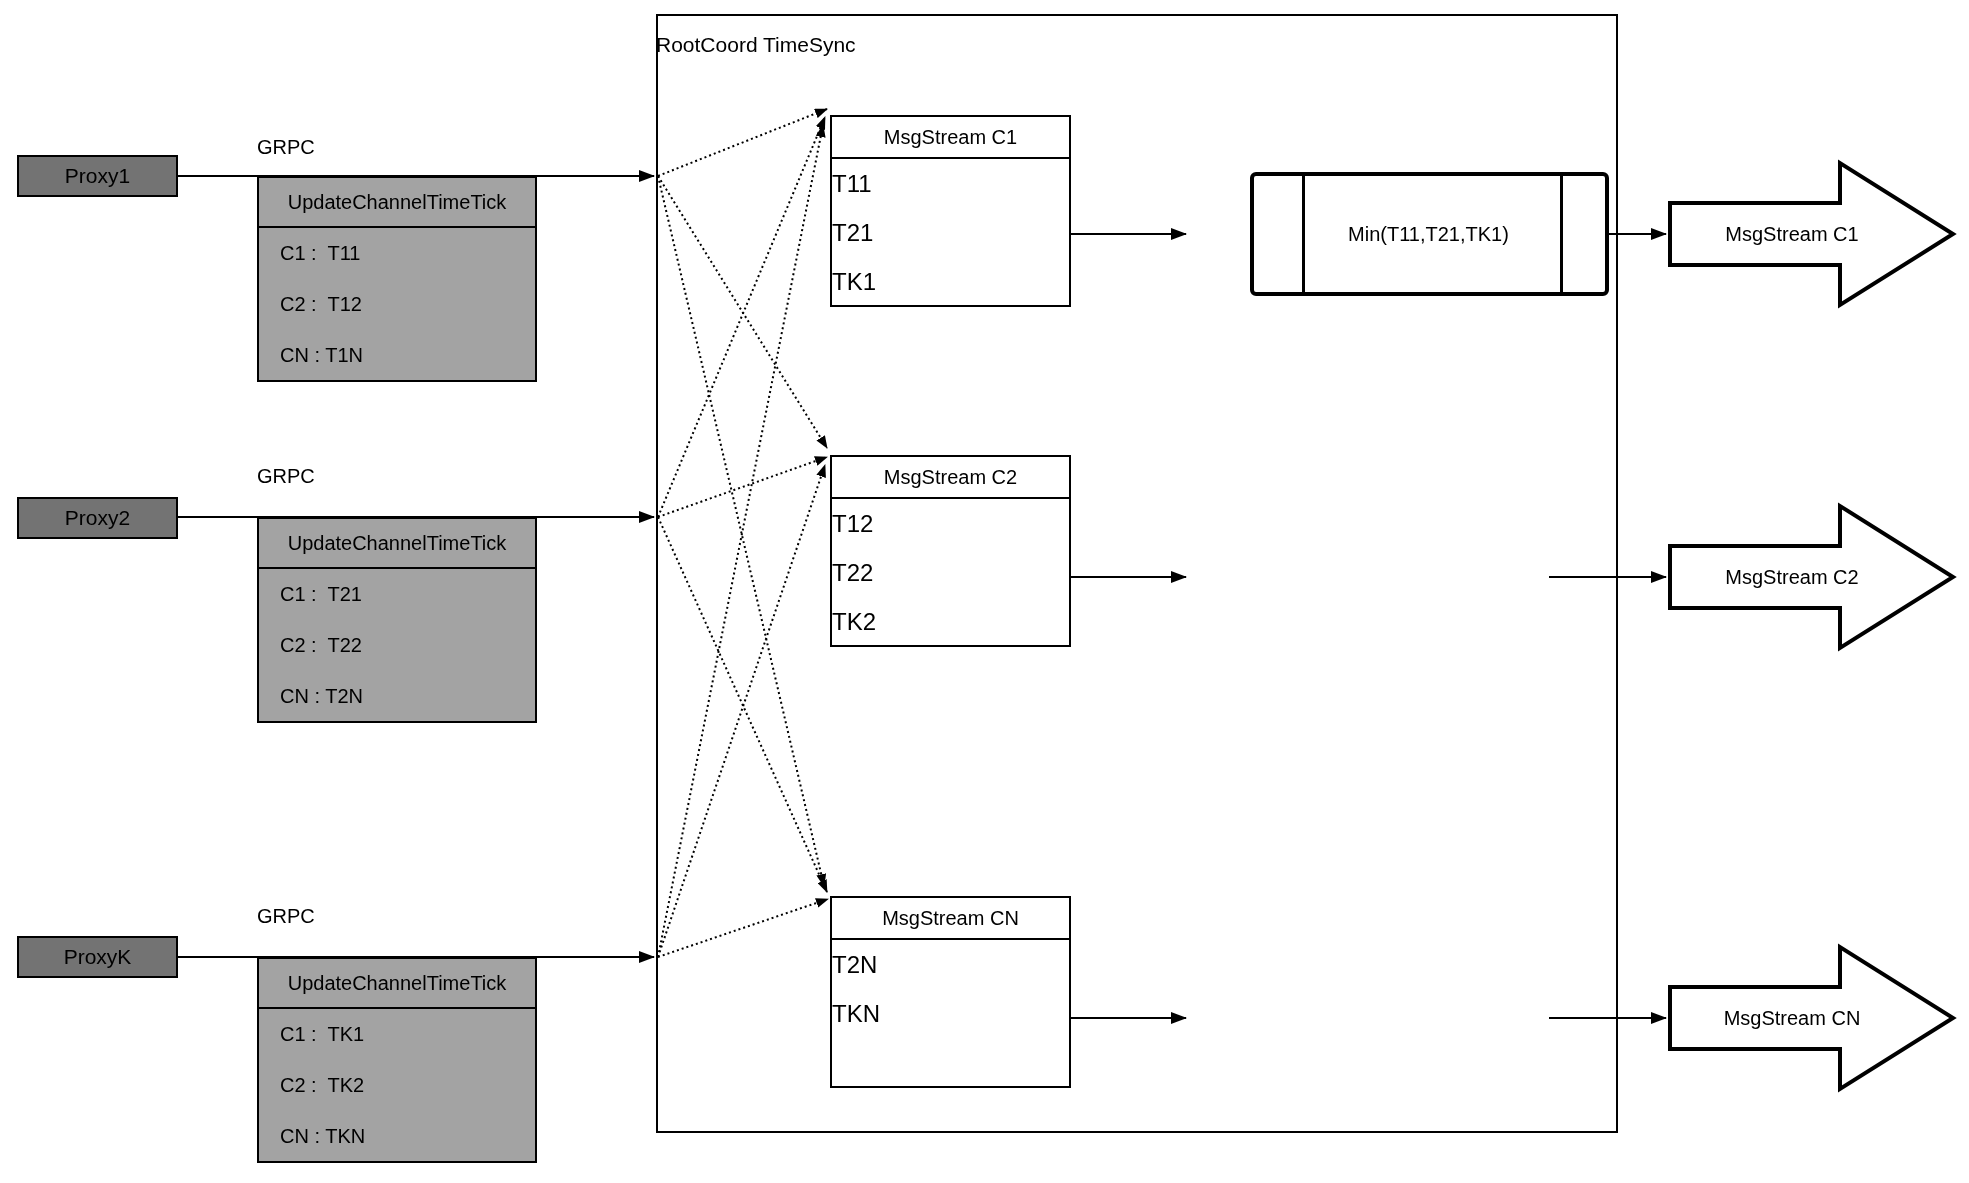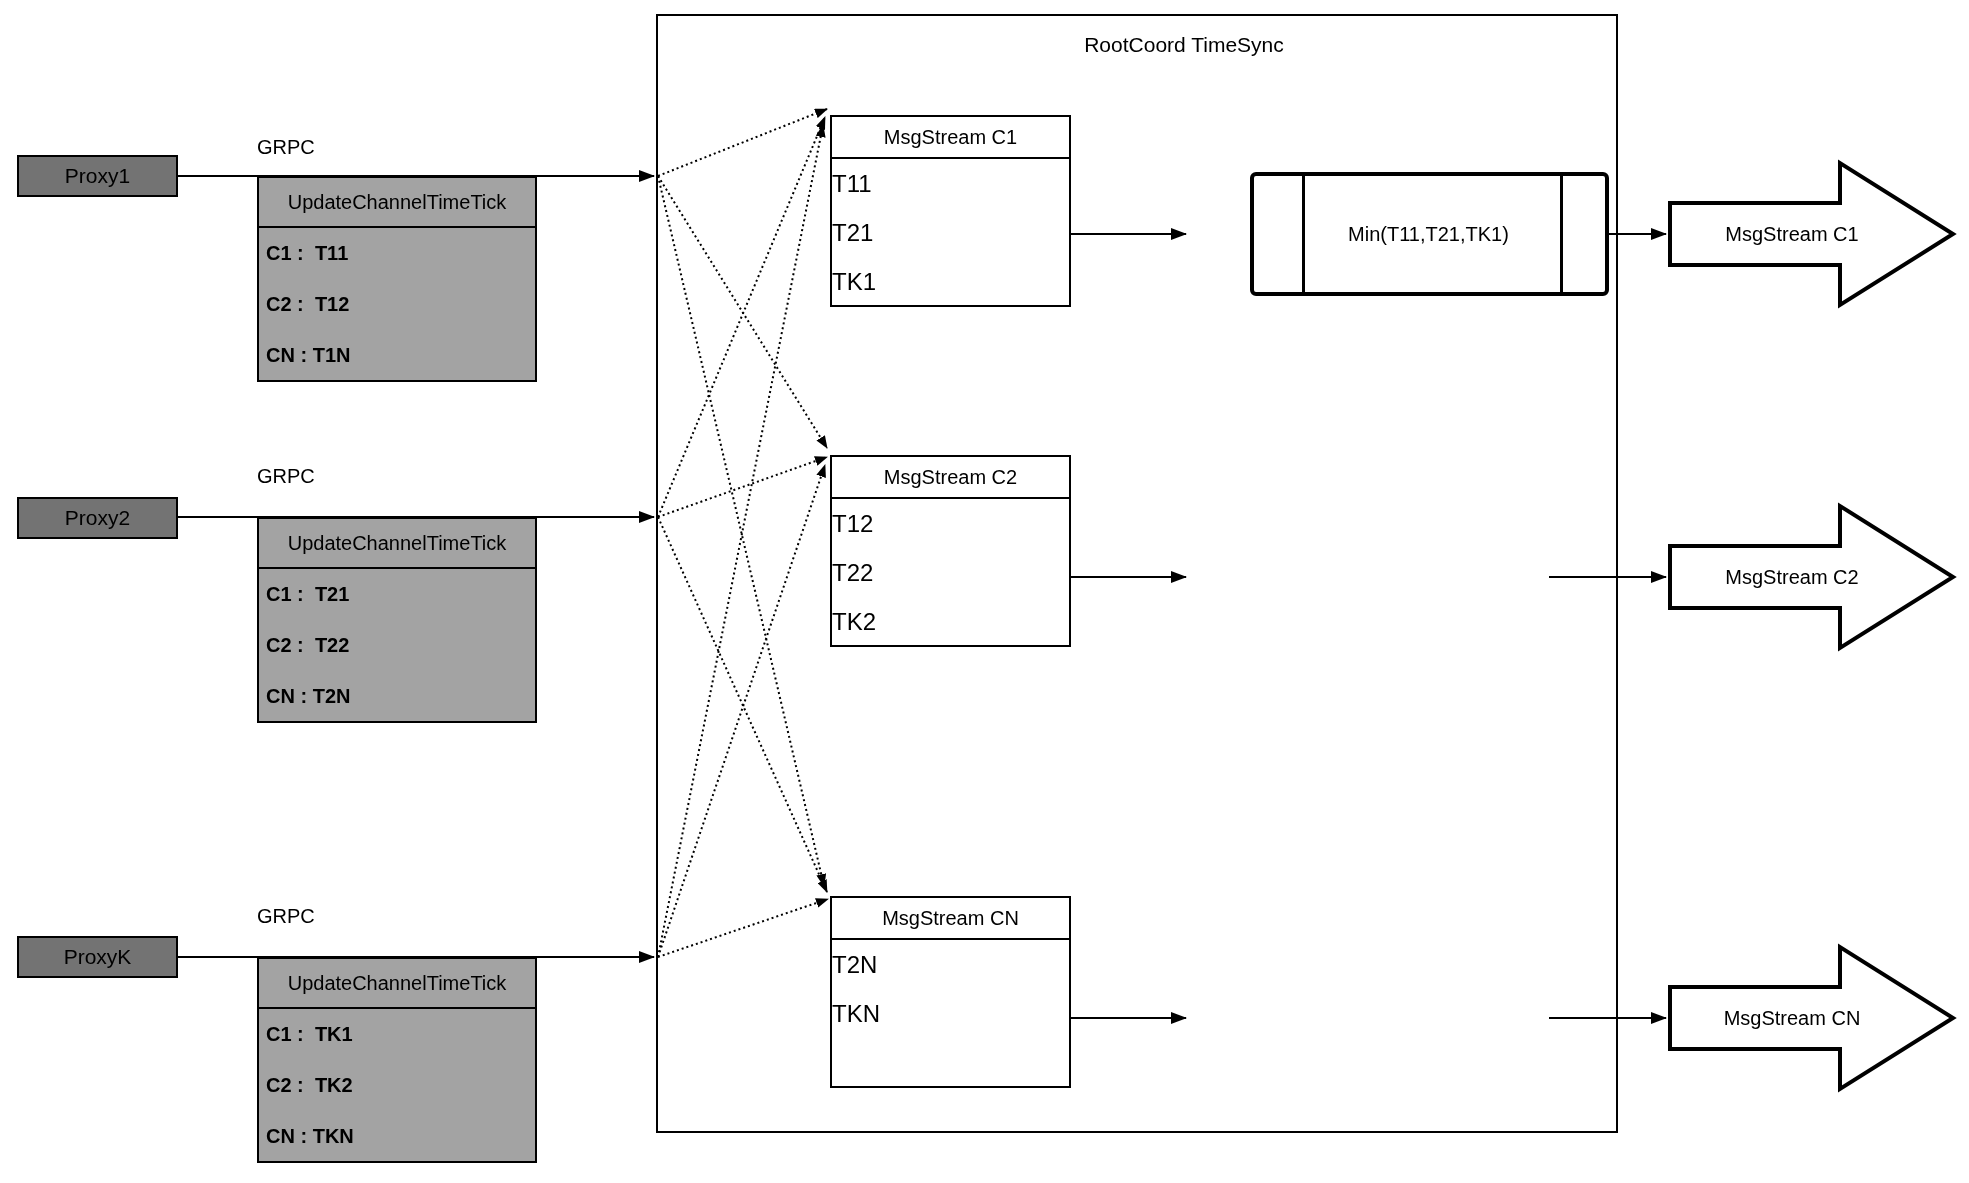--- a/index.html
+++ b/index.html
@@ -6,43 +6,43 @@
   .canvas {
     position:relative; width:1969px; height:1183px; overflow:hidden;
     background:#ffffff; font-family:"Liberation Sans", sans-serif; color:#000000;
   }
   .layer { position:absolute; left:0; top:0; }
   .rootcoord {
     position:absolute; left:656px; top:14px; width:962px; height:1119px;
     border:2px solid #000; box-sizing:border-box; background:#ffffff;
   }
   .rootcoord-title {
-    position:absolute; left:656px; top:33px; width:1056px; text-align:center;
+    position:absolute; left:656px; top:33px; width:1056px; text-align:left;
     font-size:21px;
   }
   .proxy-box {
     position:absolute; left:17px; width:161px; height:42px;
     border:2px solid #000; box-sizing:border-box; background:#737373;
     display:flex; align-items:center; justify-content:center; font-size:21px;
   }
   .grpc-label {
     position:absolute; left:257px; width:240px; height:24px; text-align:left;
     font-size:20px;
   }
   .utable {
     position:absolute; left:257px; width:280px; height:206px;
     border:2px solid #000; box-sizing:border-box; background:#a3a3a3;
   }
   .utable .thead {
     height:50px; border-bottom:2px solid #000; box-sizing:border-box;
     display:flex; align-items:center; justify-content:center; font-size:20px;
   }
   .utable .trow {
-    height:51px; display:flex; align-items:center; padding-left:7px;
-    font-size:20px; white-space:pre;font-weight:bold;
+    height:51px; display:flex; align-items:center; padding-left:21px;
+    font-size:20px; white-space:pre;
   }
   .mtable {
     position:absolute; left:830px; width:241px; height:192px;
     border:2px solid #000; box-sizing:border-box; background:#ffffff;
   }
   .mtable .thead {
     height:42px; border-bottom:2px solid #000; box-sizing:border-box;
     display:flex; align-items:center; justify-content:center; font-size:20px;
   }
   .mtable .trow {

